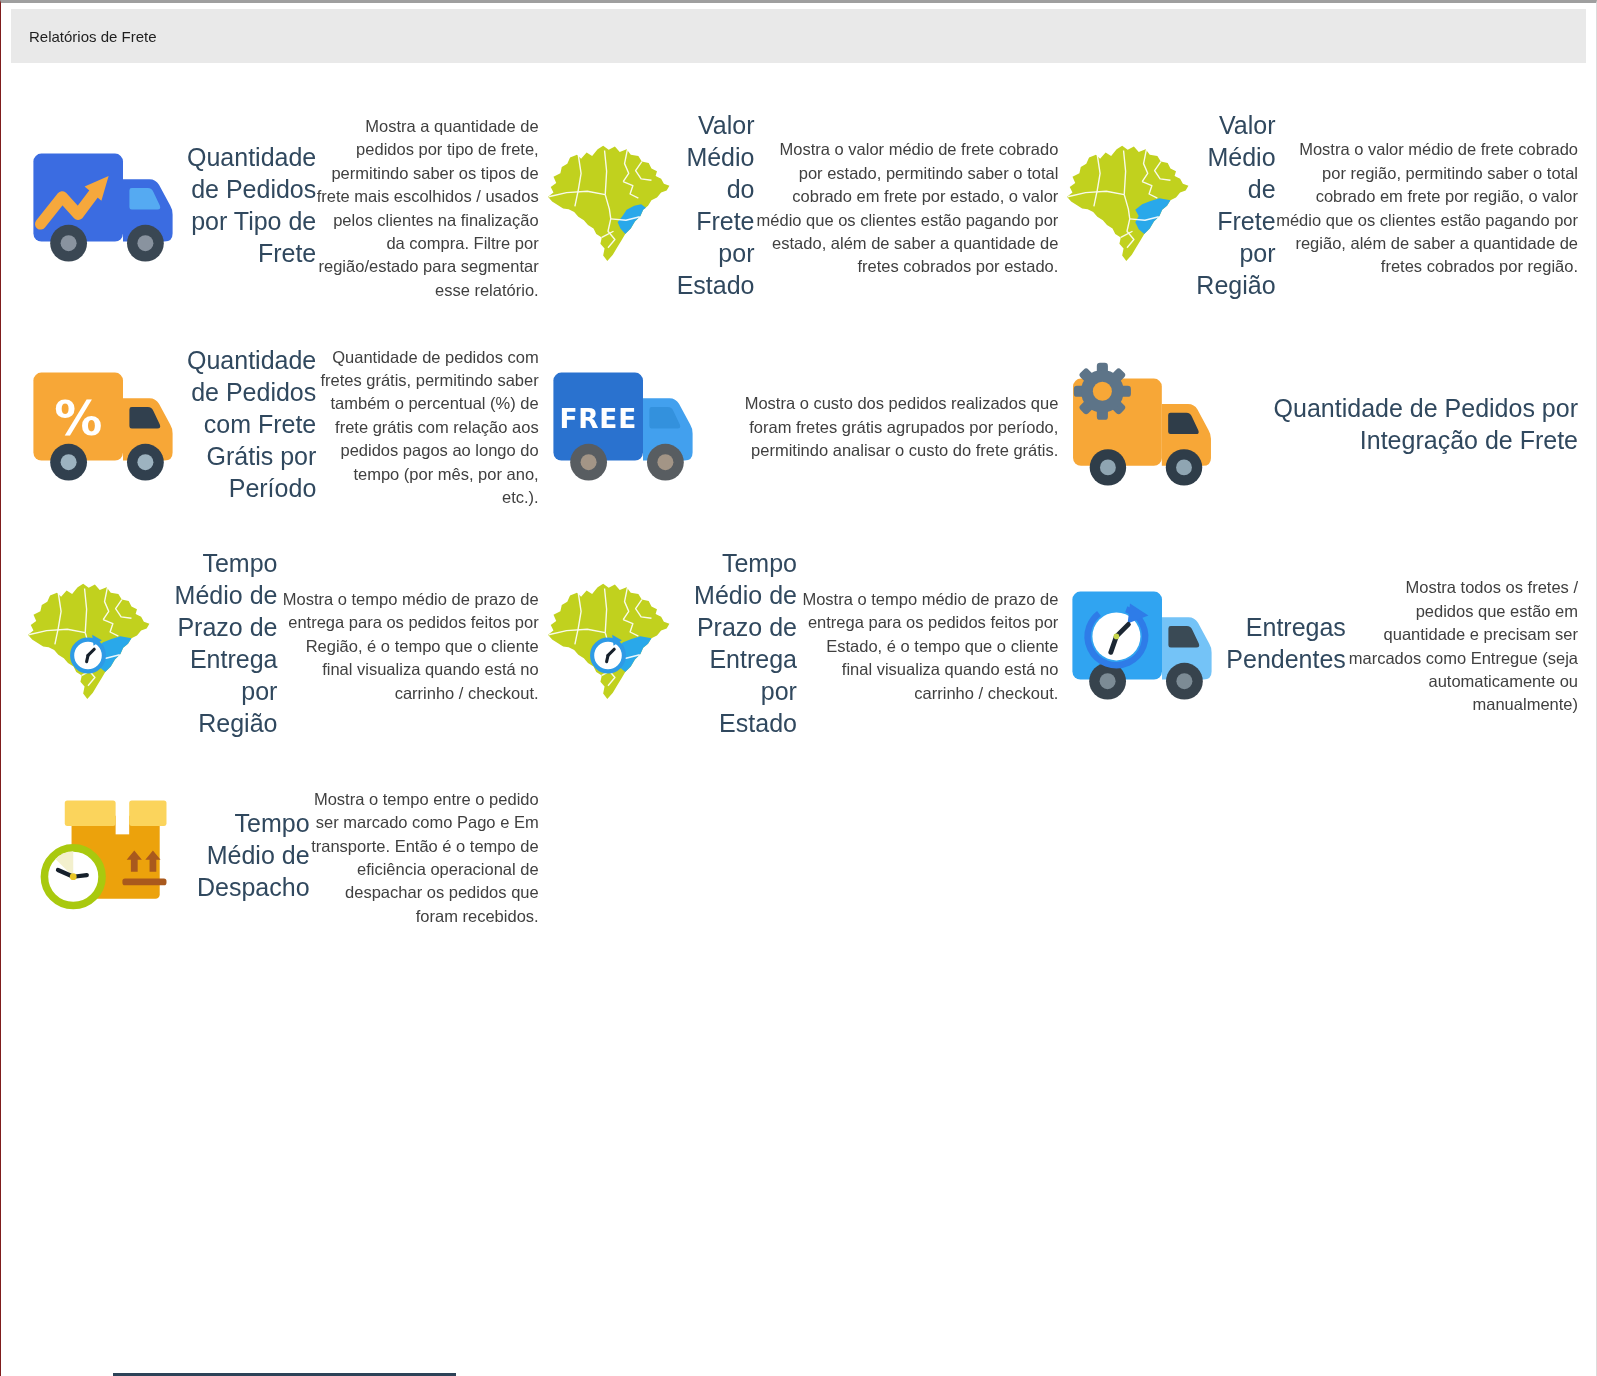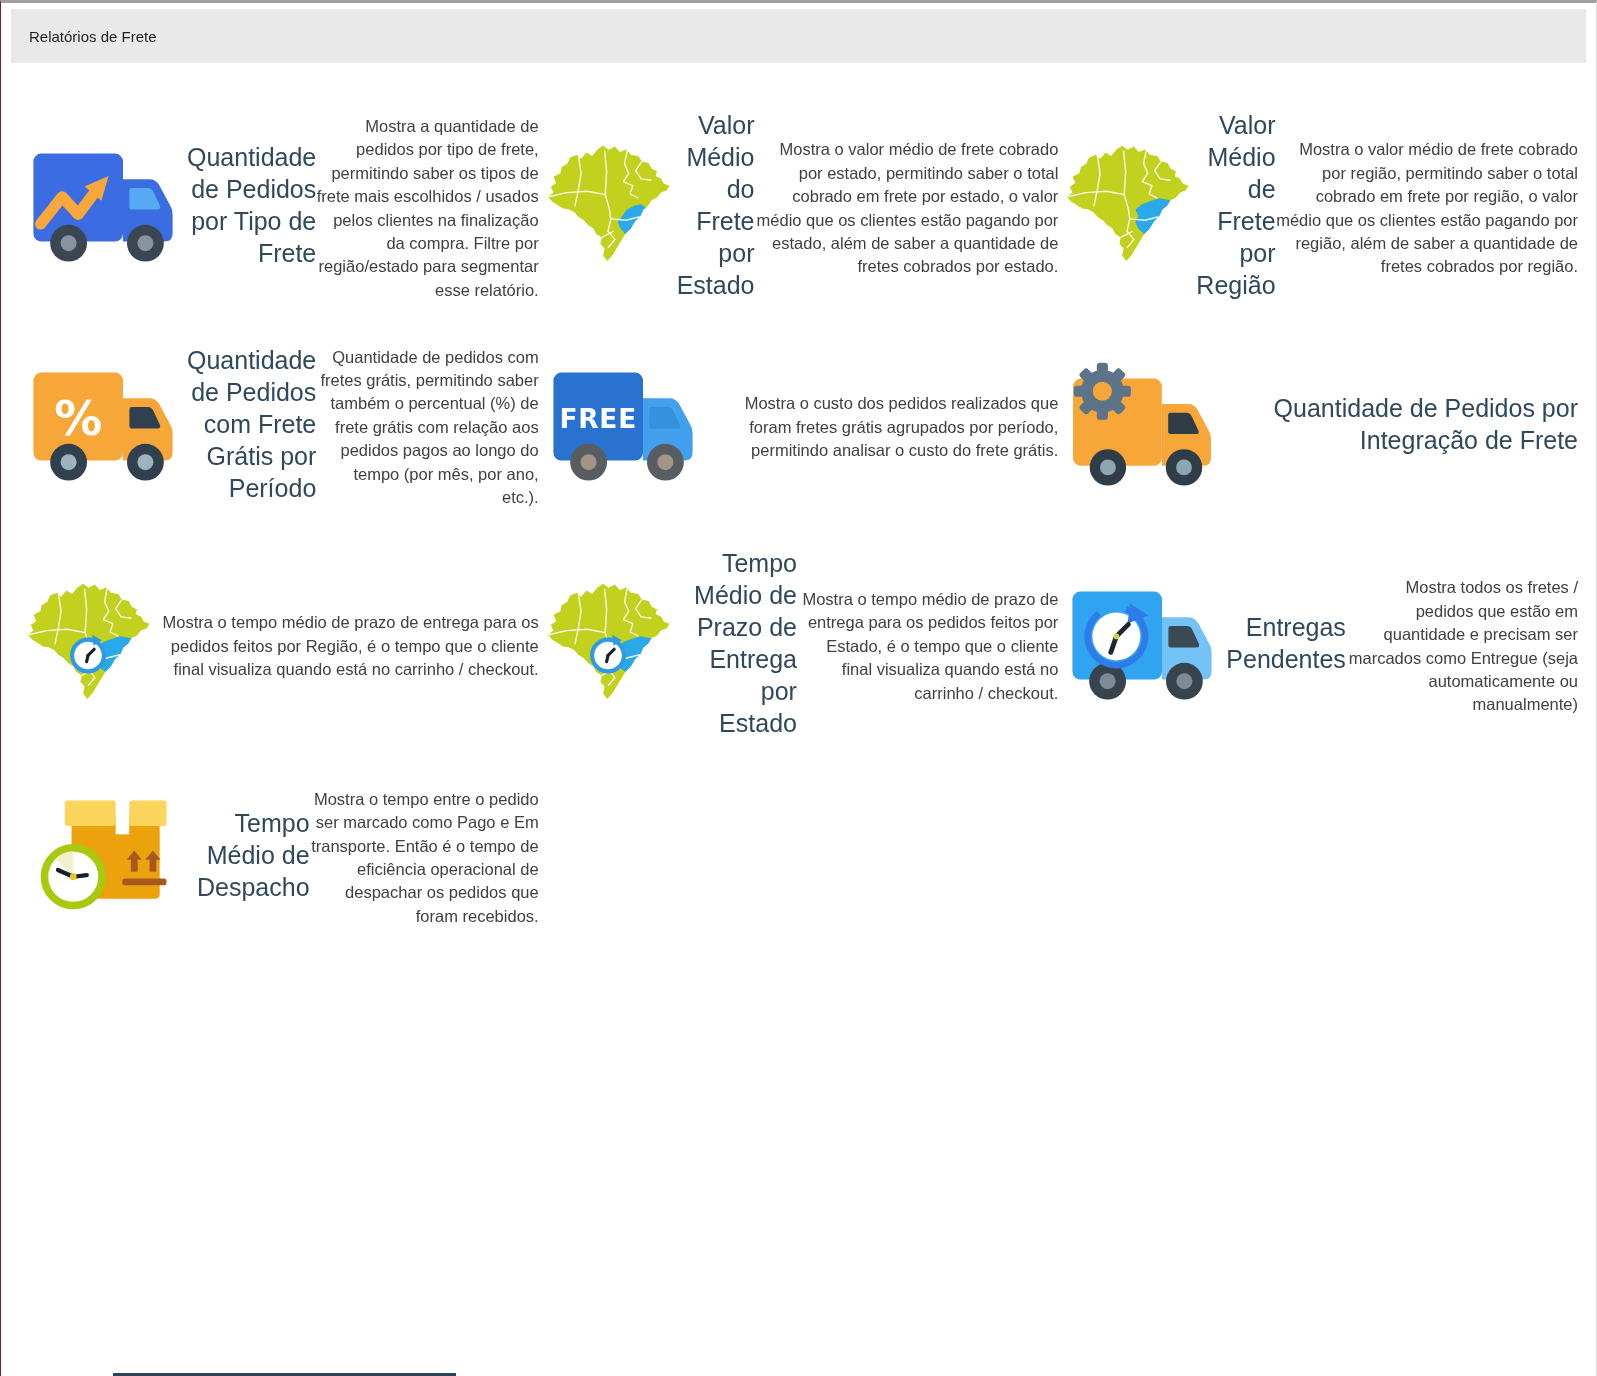--- a/index.html
+++ b/index.html
@@ -164,20 +164,21 @@
 
     <div class="card">
       <div class="icon-wrap">
         <svg width="138" height="128" viewBox="0 0 200 185">
           <use href="#sym-br-land"></use>
           <use href="#sym-br-blue-region"></use>
           <use href="#sym-br-lines"></use>
           <use href="#sym-map-clock" transform="translate(100,112)"></use>
         </svg>
       </div>
+      <h3 class="card-title">Tempo Médio de Prazo de Entrega por Região</h3>
       <p class="card-desc">Mostra o tempo médio de prazo de entrega para os pedidos feitos por Região, é o tempo que o cliente final visualiza quando está no carrinho / checkout.</p>
     </div>
 
     <div class="card">
       <div class="icon-wrap">
         <svg width="138" height="128" viewBox="0 0 200 185">
           <use href="#sym-br-land"></use>
           <use href="#sym-br-blue-region"></use>
           <use href="#sym-br-lines"></use>
           <use href="#sym-map-clock" transform="translate(100,112)"></use>

